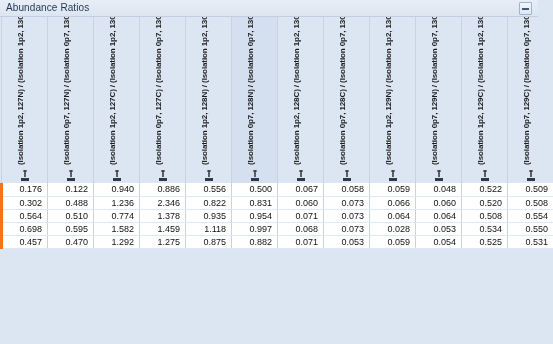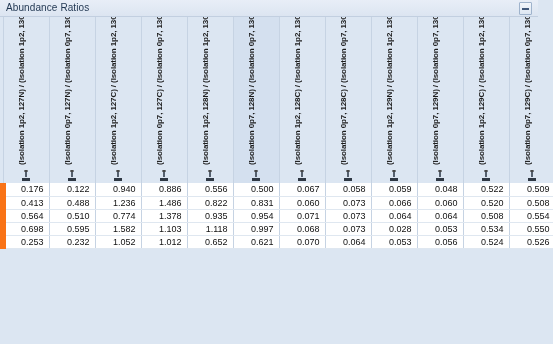--- a/index.html
+++ b/index.html
@@ -133,21 +133,21 @@
     padding: 0 5px 0 0;
     text-align: right;
     font-size: 9px;
     color: #111111;
     background: #ffffff;
     border-right: 1px solid #c6d3e3;
     border-bottom: 1px solid #dfe7f0;
     white-space: nowrap;
     overflow: hidden;
   }
-  table.datagrid tbody td.first-col { border-left: 6px solid #f97316; }
+  table.datagrid tbody td.first-col { border-left: 3px solid #f97316; }
 
   
   td.cf-l1 { background: #e6eaf6; }
   td.cf-l2 { background: #dadff2; }
   td.cf-l3 { background: #c9d0ea; }
   td.cf-l4 { background: #b9c2e3; margin-top: 32px; }
   td.cf-d1 { background: #41549f; color: #ffffff; }
   td.cf-d2 { background: #36469c; color: #ffffff; }
   td.cf-d3 { background: #2d3b96; color: #ffffff; }
   td.cf-gray { background: #eef1f5; }
@@ -299,24 +299,24 @@
             <td class="">0.556</td>
             <td class="cf-gray">0.500</td>
             <td class="cf-d2">0.067</td>
             <td class="cf-d1">0.058</td>
             <td class="cf-d1">0.059</td>
             <td class="cf-d3">0.048</td>
             <td class="">0.522</td>
             <td class="">0.509</td>
           </tr>
           <tr>
-            <td class="first-col cf-l1">0.413</td>
+            <td class="first-col cf-l1">0.302</td>
             <td class="cf-l1">0.488</td>
             <td class="">1.236</td>
-            <td class="">1.486</td>
+            <td class="">2.346</td>
             <td class="">0.822</td>
             <td class="">0.831</td>
             <td class="cf-d2">0.060</td>
             <td class="cf-d1">0.073</td>
             <td class="cf-d1">0.066</td>
             <td class="cf-d1">0.060</td>
             <td class="">0.520</td>
             <td class="">0.508</td>
           </tr>
           <tr>
@@ -330,41 +330,41 @@
             <td class="cf-d1">0.073</td>
             <td class="cf-d1">0.064</td>
             <td class="cf-d1">0.064</td>
             <td class="">0.508</td>
             <td class="">0.554</td>
           </tr>
           <tr>
             <td class="first-col cf-l1">0.698</td>
             <td class="cf-l1">0.595</td>
             <td class="">1.582</td>
-            <td class="">1.103</td>
+            <td class="">1.459</td>
             <td class="">1.118</td>
             <td class="">0.997</td>
             <td class="cf-d2">0.068</td>
             <td class="cf-d1">0.073</td>
             <td class="cf-d1">0.028</td>
             <td class="cf-d2">0.053</td>
             <td class="">0.534</td>
             <td class="">0.550</td>
           </tr>
           <tr>
-            <td class="first-col cf-l1">0.253</td>
-            <td class="cf-l3">0.232</td>
-            <td class="">1.052</td>
-            <td class="">1.012</td>
-            <td class="">0.652</td>
-            <td class="">0.621</td>
-            <td class="cf-d2">0.070</td>
-            <td class="cf-d1">0.064</td>
+            <td class="first-col cf-l1">0.457</td>
+            <td class="cf-l1">0.470</td>
+            <td class="">1.292</td>
+            <td class="">1.275</td>
+            <td class="">0.875</td>
+            <td class="">0.882</td>
+            <td class="cf-d2">0.071</td>
             <td class="cf-d2">0.053</td>
-            <td class="cf-d2">0.056</td>
-            <td class="">0.524</td>
-            <td class="">0.526</td>
+            <td class="cf-d1">0.059</td>
+            <td class="cf-d2">0.054</td>
+            <td class="">0.525</td>
+            <td class="">0.531</td>
           </tr>
         </tbody>
     </table>
   </div>
 
 </div>
 
 </body></html>

